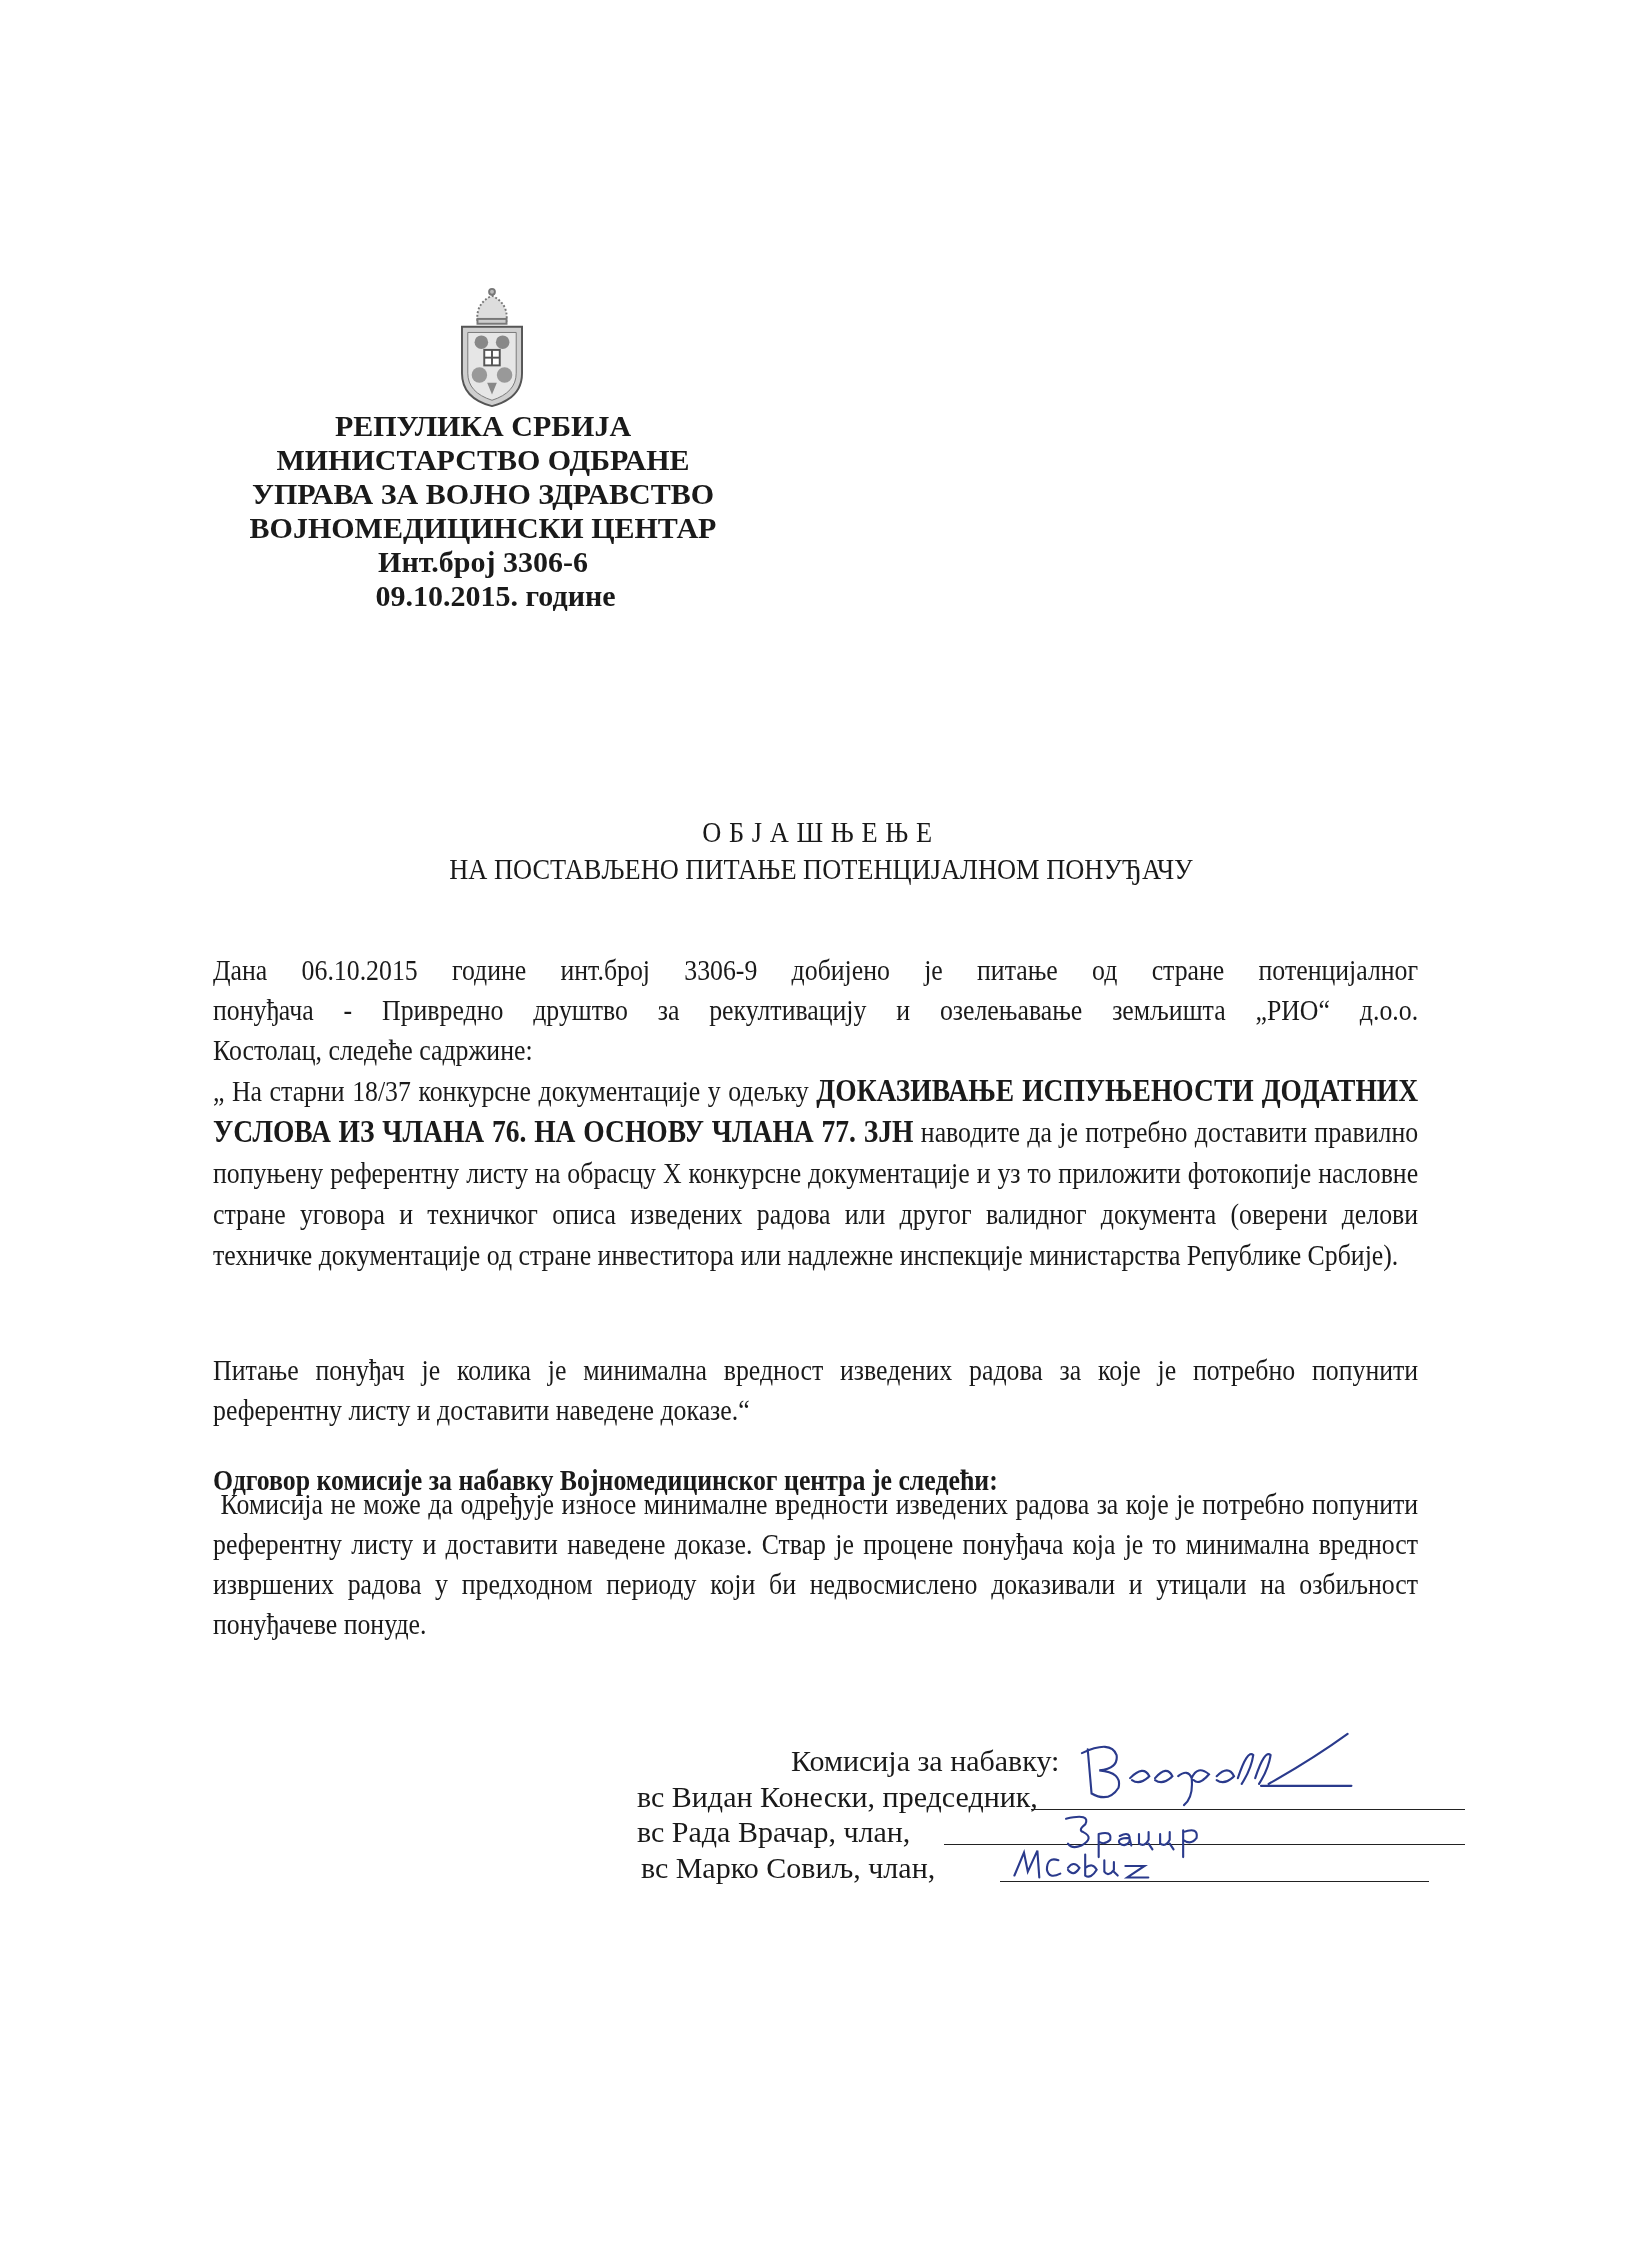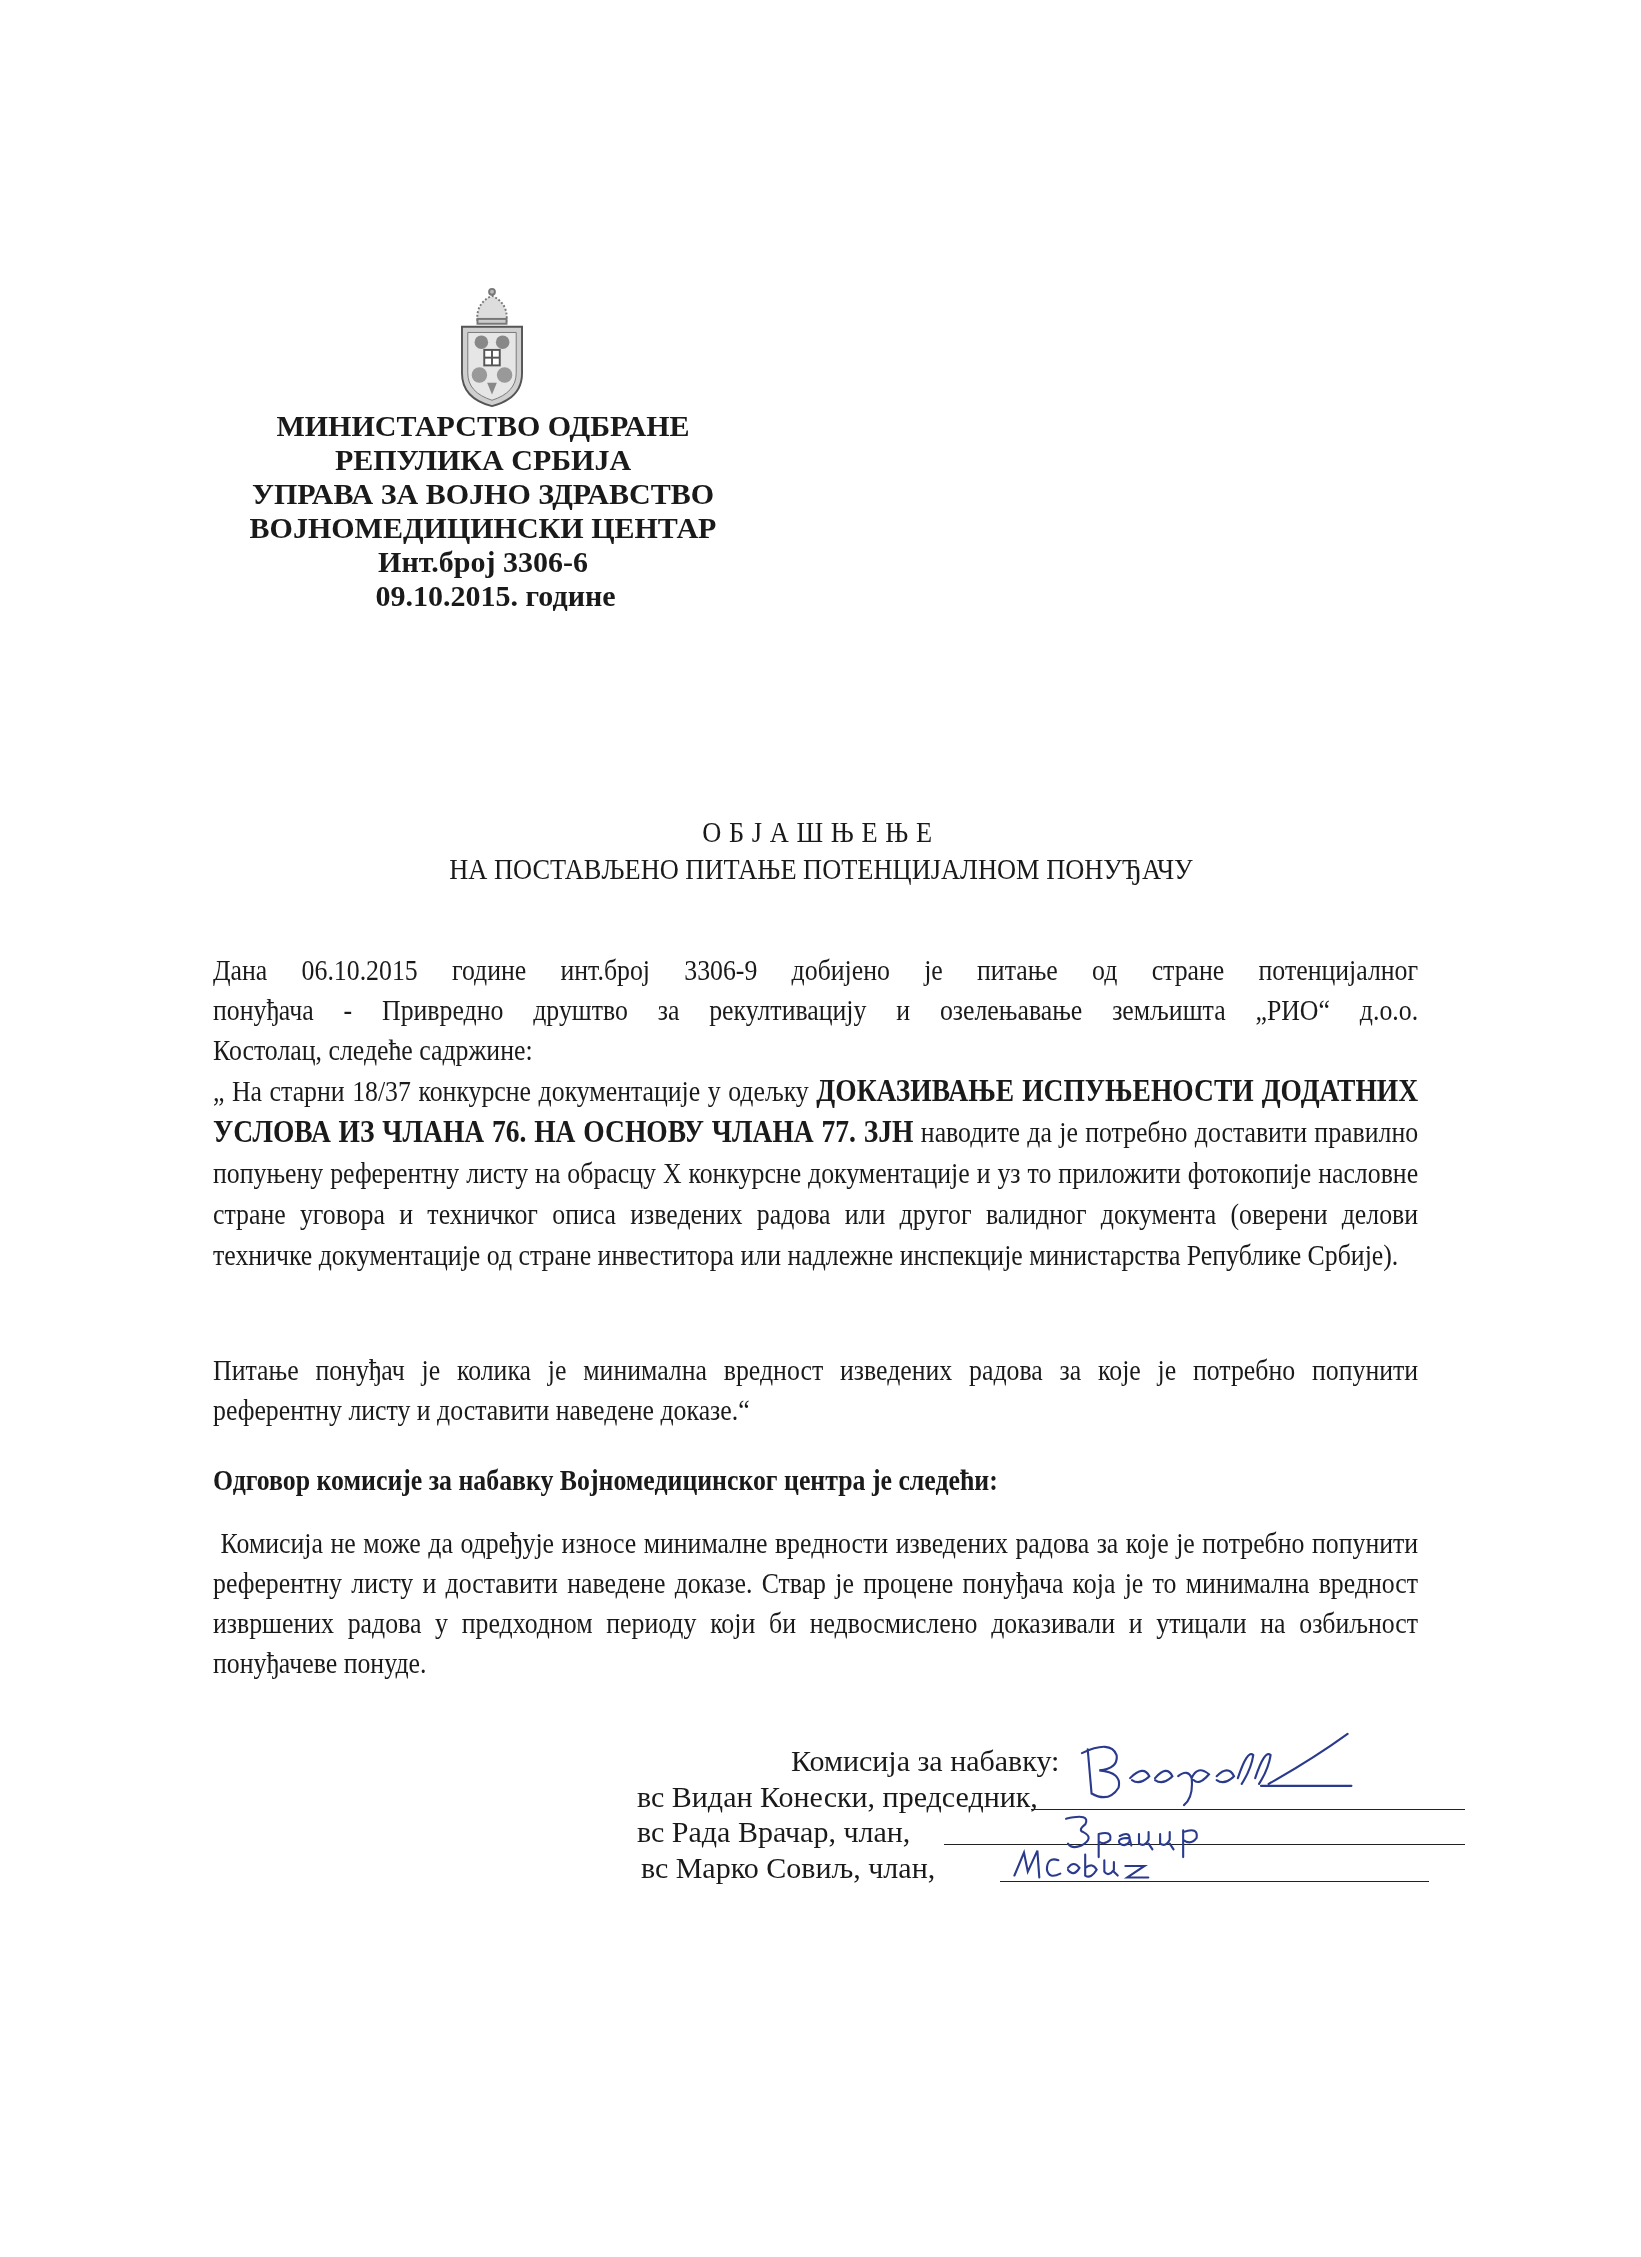--- a/index.html
+++ b/index.html
@@ -13,21 +13,21 @@
     .title { left: 290px; top: 813px; width: 1062px; text-align: center;
       font-size: 30px; line-height: 37px; transform: scaleX(0.88); transform-origin: 50% 0; }
     .title .spaced { letter-spacing: 8.7px; }
     .body-text { left: 213px; width: 1208px; font-size: 30px; line-height: 40px;
       text-align: justify; }
     .body-text p { margin: 0; }
     .narrow { display: inline-block; transform: scaleX(0.86); transform-origin: 0 0; width: 116%; }
     .p1 { top: 950px; text-decoration: underline; }
     .p2 { top: 1350px; }
     .p3 { top: 1460px; font-weight: bold; }
-    .p4 { top: 1523px; }
+    .p4 { top: 1484px; }
     .bold { font-weight: bold; font-size: 32px; }
     .sig-block { left: 637px; top: 1743px; width: 869px; font-size: 30px; line-height: 36px; }
     .sig-row { position: absolute; white-space: nowrap; }
     .sig-line { position: absolute; border-bottom: 1.9px solid #222; height: 0; }
     .sig-svg { position: absolute; }
     .justify-last { text-align-last: justify; }
   </style>
 </head>
 <body>
 
@@ -45,22 +45,22 @@
     <rect x="27" y="66" width="16" height="16" fill="#fff" stroke="#555" stroke-width="2"></rect>
     <line x1="35" y1="66" x2="35" y2="82" stroke="#555" stroke-width="2"></line>
     <line x1="27" y1="74" x2="43" y2="74" stroke="#555" stroke-width="2"></line>
     <circle cx="22" cy="92" r="8" fill="#999"></circle>
     <circle cx="48" cy="92" r="8" fill="#999"></circle>
     <path d="M30 100 L35 112 L40 100 Z" fill="#888"></path>
   </svg>
 </div>
 
 <div class="abs header">
+  <div>РЕПУЛИКА СРБИЈА</div>
   <div>МИНИСТАРСТВО ОДБРАНЕ</div>
-  <div>РЕПУЛИКА СРБИЈА</div>
   <div>УПРАВА ЗА ВОЈНО ЗДРАВСТВО</div>
   <div>ВОЈНОМЕДИЦИНСКИ ЦЕНТАР</div>
   <div>Инт.број 3306-6</div>
   <div style="padding-left:25px;">09.10.2015. године</div>
 </div>
 
 <div class="abs title">
   <div class="spaced">ОБЈАШЊЕЊЕ</div>
   <div>НА ПОСТАВЉЕНО ПИТАЊЕ ПОТЕНЦИЈАЛНОМ ПОНУЂАЧУ</div>
 </div>

